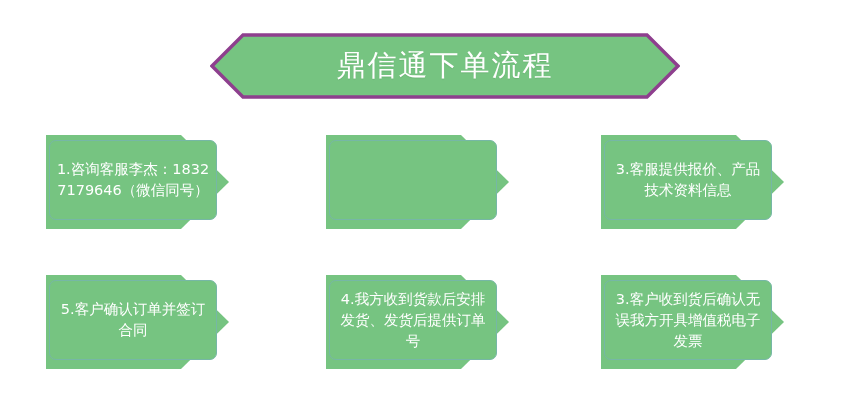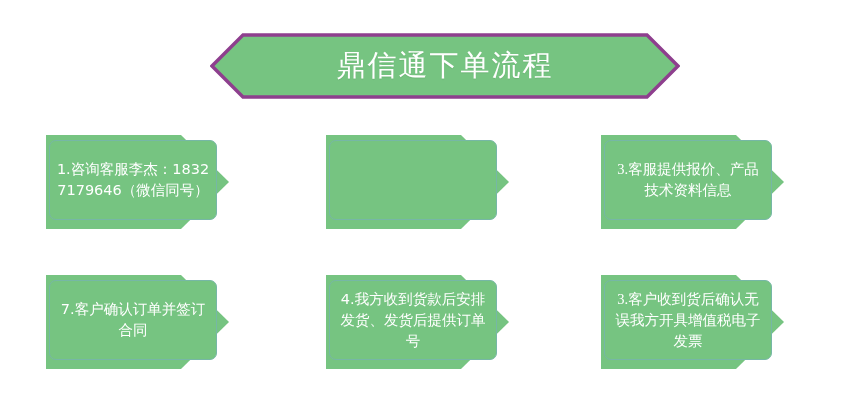--- a/index.html
+++ b/index.html
@@ -93,21 +93,21 @@
     font-size: 14.5px;
     line-height: 21px;
     word-break: break-all;
   }
 
   
   .r1 { top: 134px; }
   .r2 { top: 274px; }
   .c1 { left: 45px; }
   .c2 { left: 325px; }
-  .c3 { left: 600px; font-family: Liberation Serif, serif; }
+  .c3 { left: 600px; }
 </style>
 </head>
 <body>
 
 <div id="banner">
   <svg viewBox="0 0 470 66" xmlns="http://www.w3.org/2000/svg">
     <polygon points="33,2 437,2 468,33 437,64 33,64 2,33" fill="#76c481" stroke="#8e3f8e" stroke-width="3.4" stroke-linejoin="miter"></polygon>
   </svg>
   <div id="banner-text">鼎信通下单流程</div>
 </div>
@@ -141,21 +141,21 @@
   <div class="label">3.客服提供报价、产品技术资料信息</div>
 </div>
 
 <div class="step r2 c1">
   <div class="arrow-layer">
     <svg viewBox="0 0 230 96" xmlns="http://www.w3.org/2000/svg">
       <polygon points="1,1 136,1 184,48 136,95 1,95" fill="#76c481"></polygon>
     </svg>
   </div>
   <div class="rect-layer"></div>
-  <div class="label">7.客户确认订单并签订合同</div>
+  <div class="label">5.客户确认订单并签订合同</div>
 </div>
 
 <div class="step r2 c2">
   <div class="arrow-layer">
     <svg viewBox="0 0 230 96" xmlns="http://www.w3.org/2000/svg">
       <polygon points="1,1 136,1 184,48 136,95 1,95" fill="#76c481"></polygon>
     </svg>
   </div>
   <div class="rect-layer"></div>
   <div class="label">4.我方收到货款后安排发货、发货后提供订单号</div>

